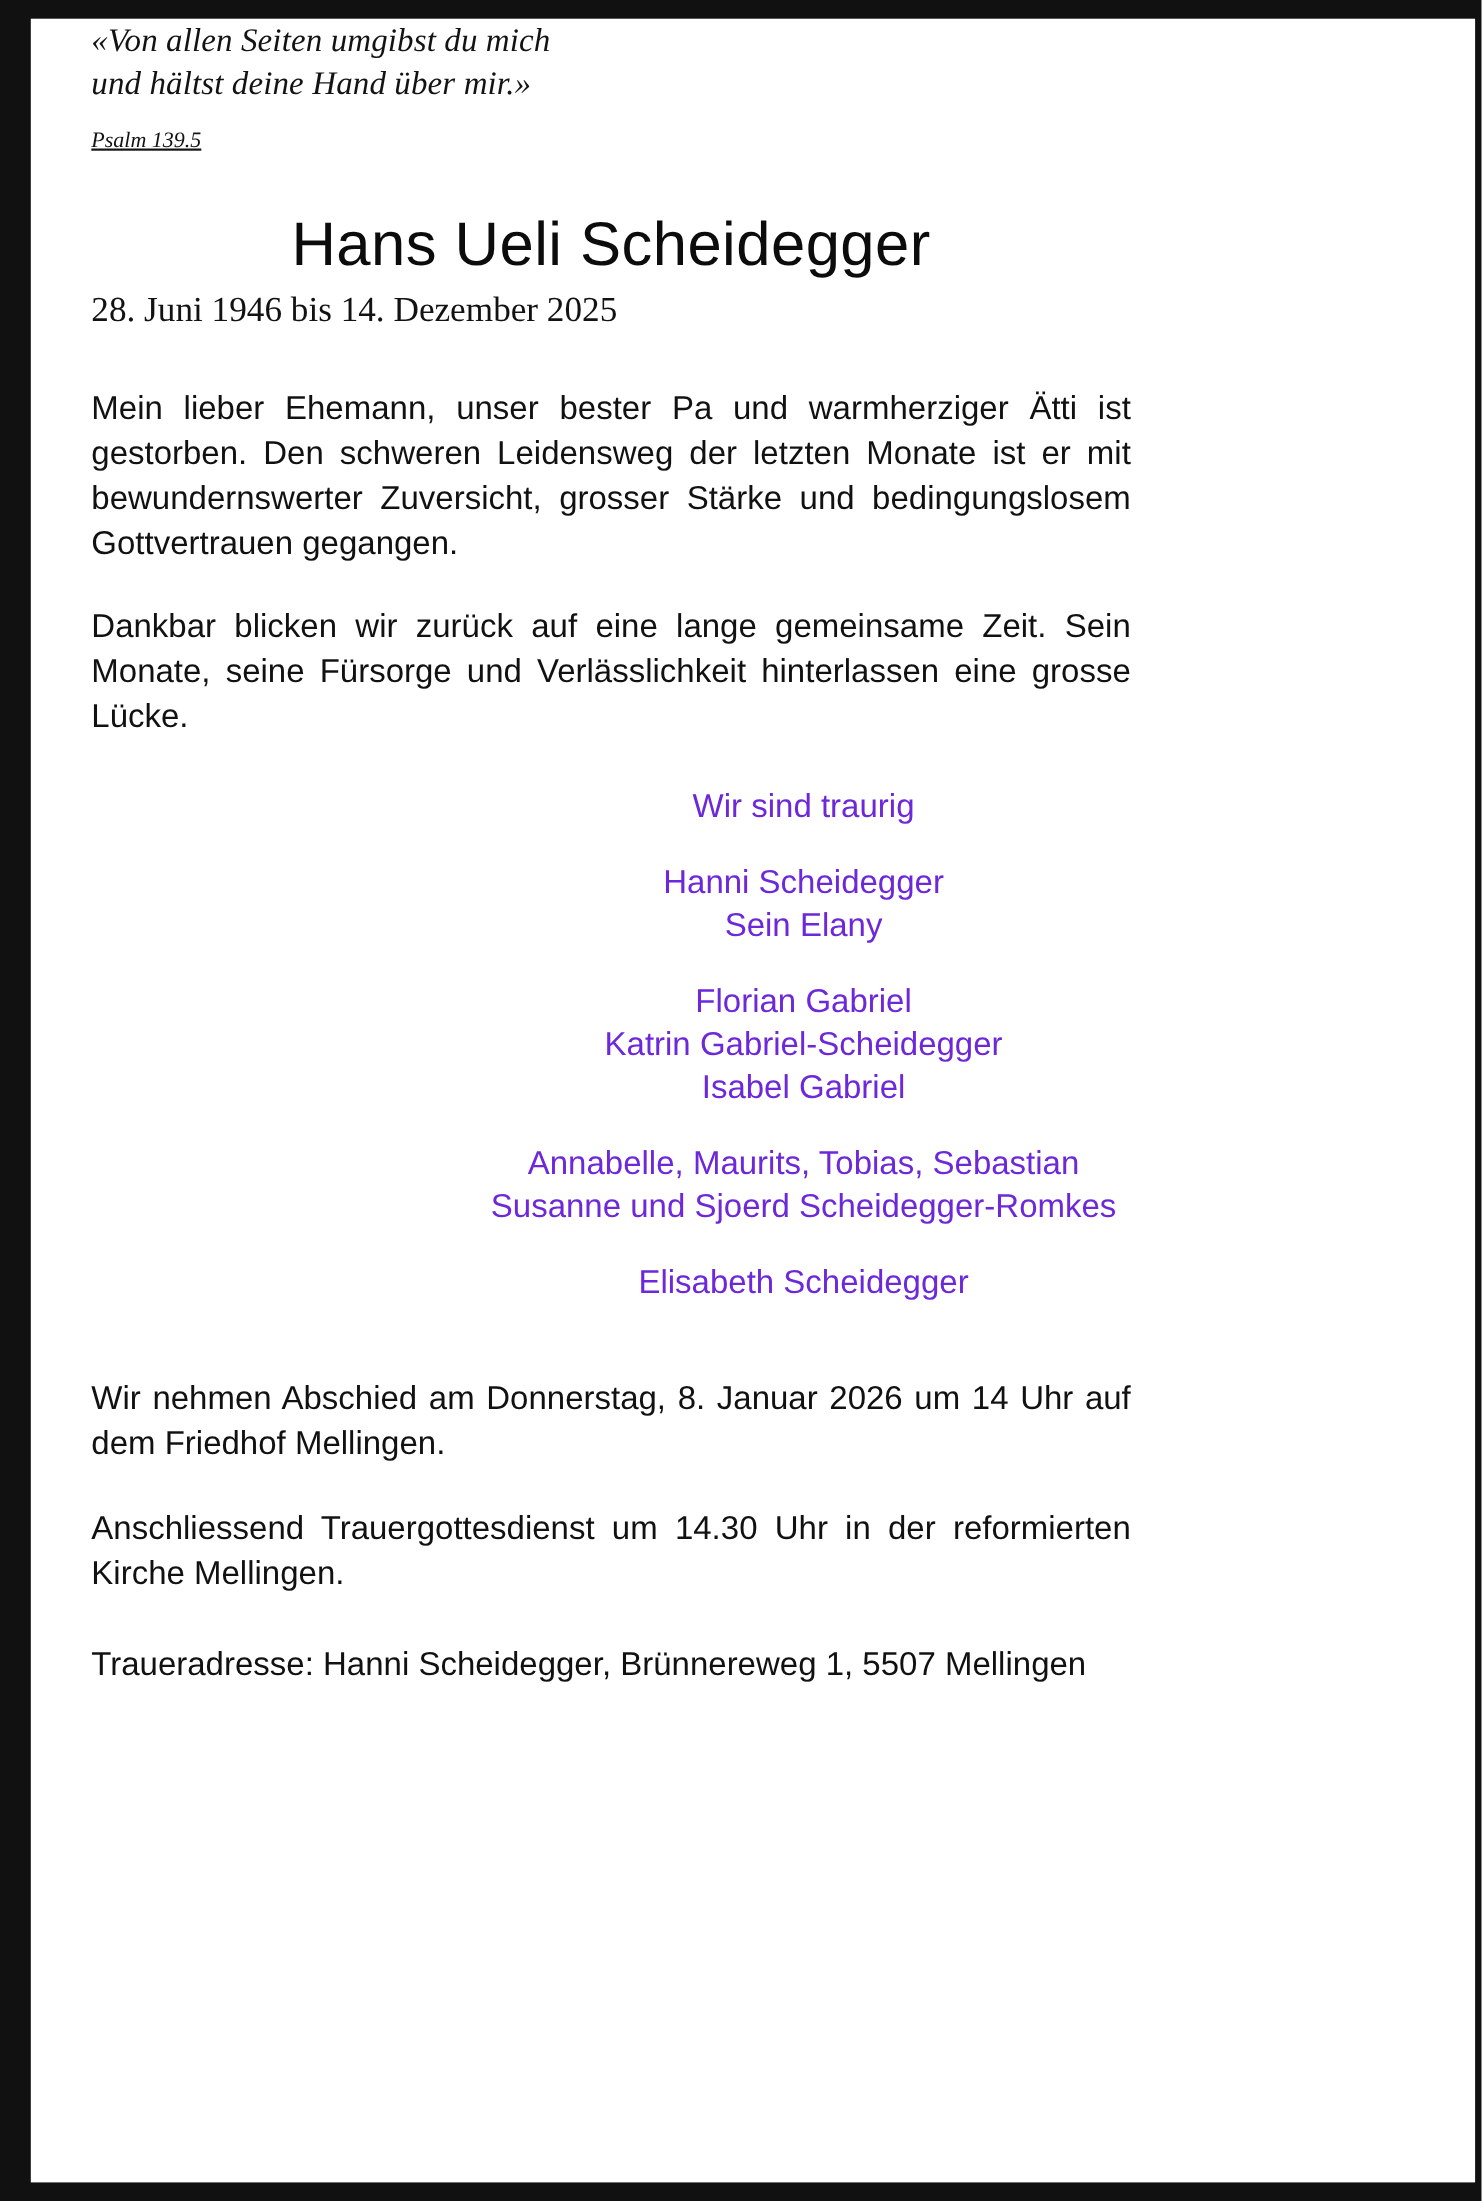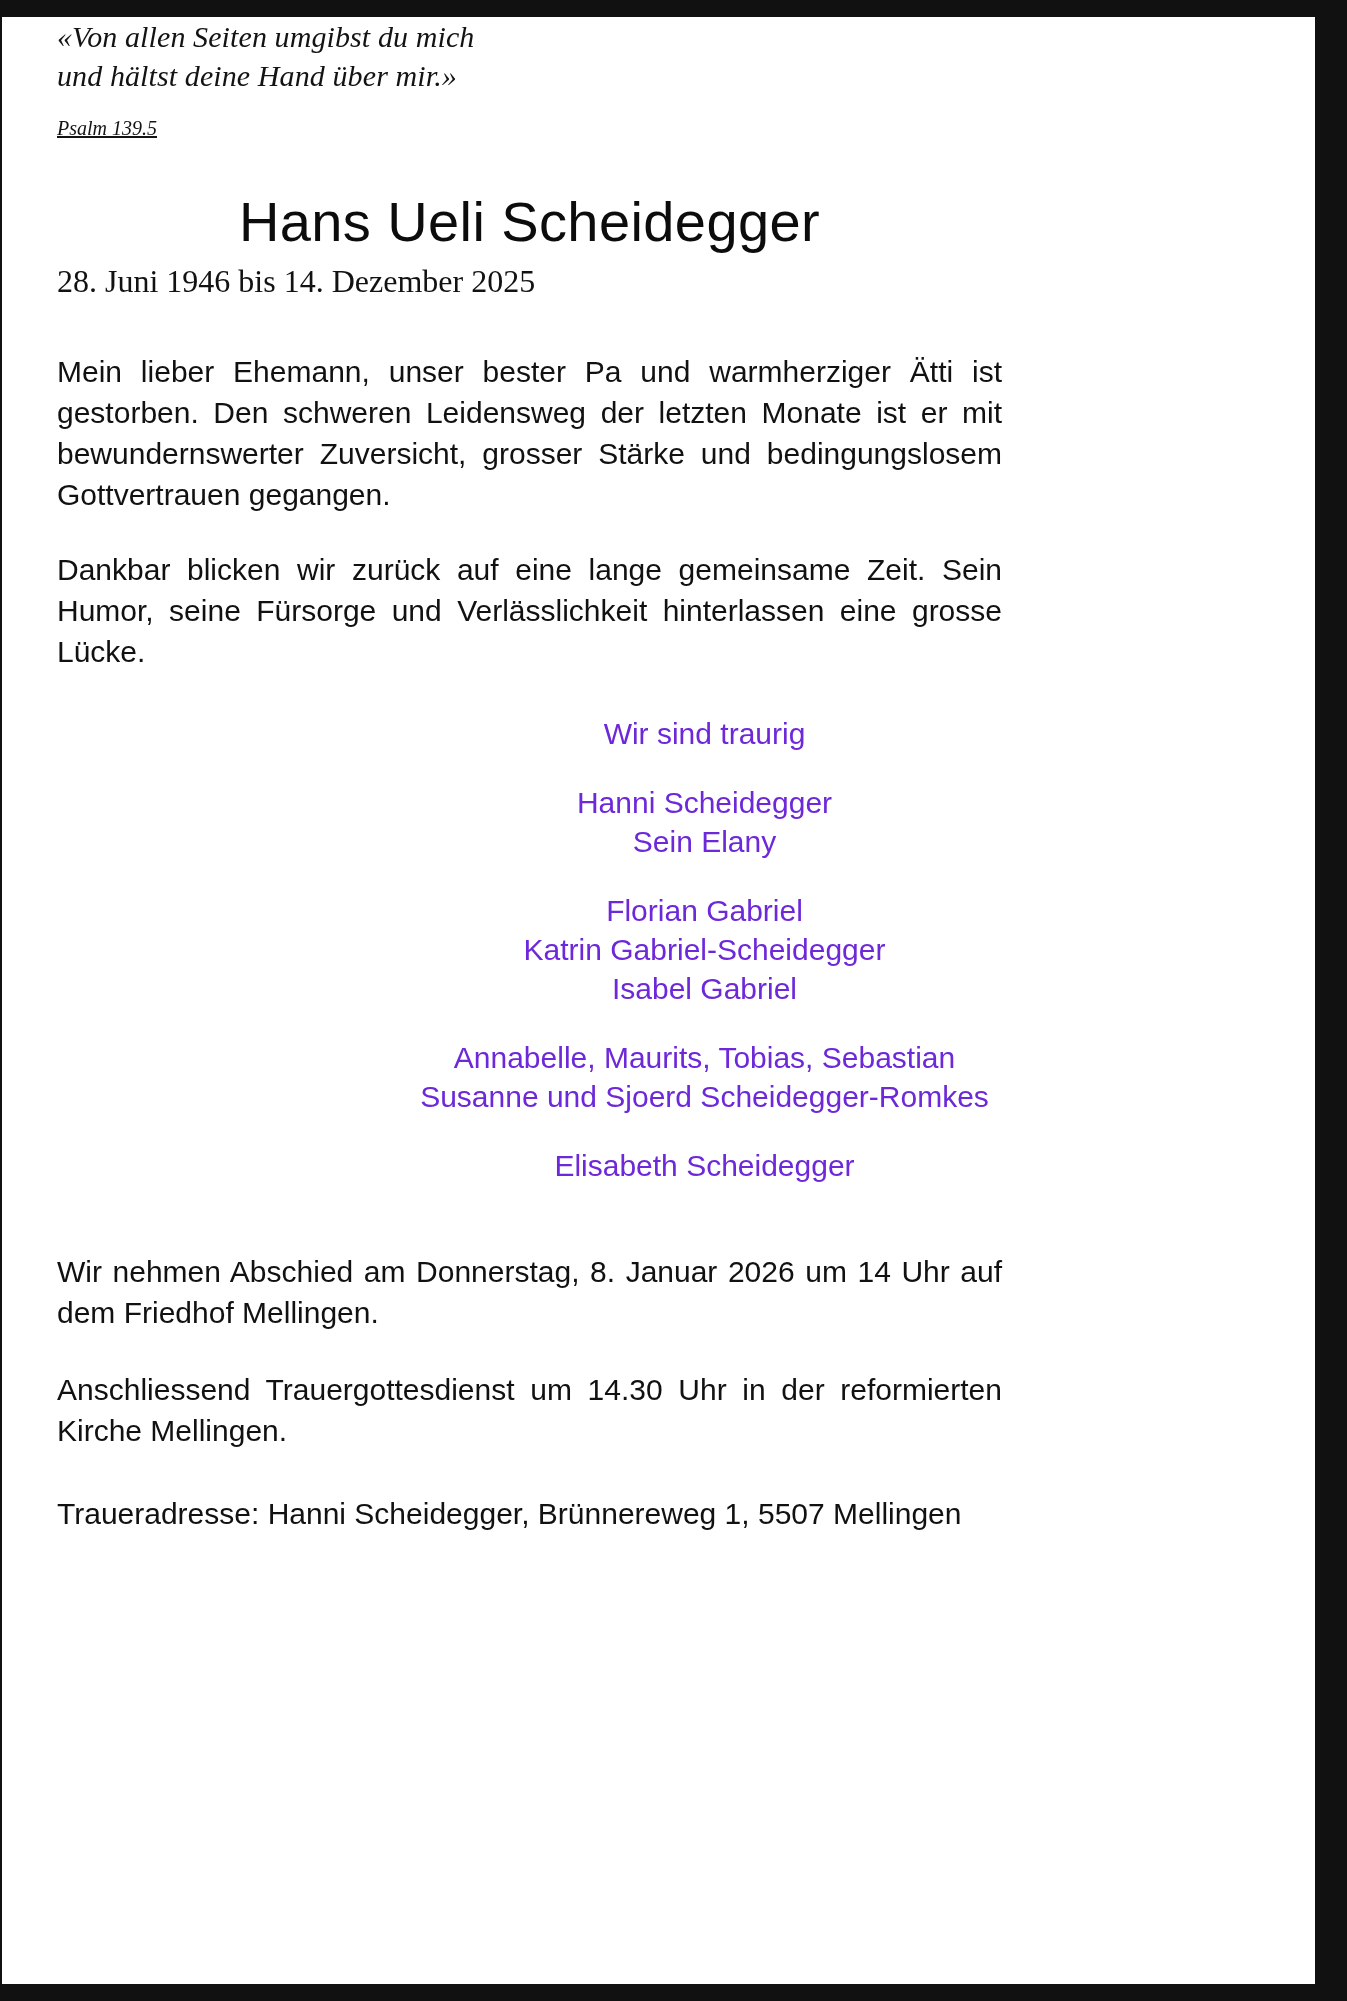--- a/index.html
+++ b/index.html
@@ -14,21 +14,21 @@
   #page {
     position: relative;
     width: 1347px;
     height: 2001px;
     background: #111111;
     box-sizing: border-box;
     overflow: hidden;
   }
   #sheet {
     position: absolute;
-    left: 2px;
+    left: 28px;
     top: 17px;
     width: 1313px;
     height: 1967px;
     background: #ffffff;
     box-sizing: border-box;
     overflow: hidden;
   }
   #inner {
     position: absolute;
     left: 55px;
@@ -130,21 +130,21 @@
       <div class="quote">
         <div class="quote-line">«Von allen Seiten umgibst du mich</div>
         <div class="quote-line">und hältst deine Hand über mir.»</div>
       </div>
       <div class="psalm">Psalm 139.5</div>
 
       <div class="name">Hans Ueli Scheidegger</div>
       <div class="dates">28. Juni 1946 bis 14. Dezember 2025</div>
 
       <div class="para first">Mein lieber Ehemann, unser bester Pa und warmherziger Ätti ist gestorben. Den schweren Leidensweg der letzten Monate ist er mit bewundernswerter Zuversicht, grosser Stärke und bedingungslosem Gottvertrauen gegangen.</div>
-      <div class="para">Dankbar blicken wir zurück auf eine lange gemeinsame Zeit. Sein Humor, seine Fürsorge und Verlässlichkeit hinterlassen eine grosse Lücke.</div>
+      <div class="para">Dankbar blicken wir zurück auf eine lange gemeinsame Zeit. Sein Monate, seine Fürsorge und Verlässlichkeit hinterlassen eine grosse Lücke.</div>
 
       <div class="mourners">
         <div class="mourner-group">
           <div class="mourner-line">Wir sind traurig</div>
         </div>
 
         <div class="mourner-group">
           <div class="mourner-line">Hanni Scheidegger</div>
           <div class="mourner-line">Sein Elany</div>
         </div>

